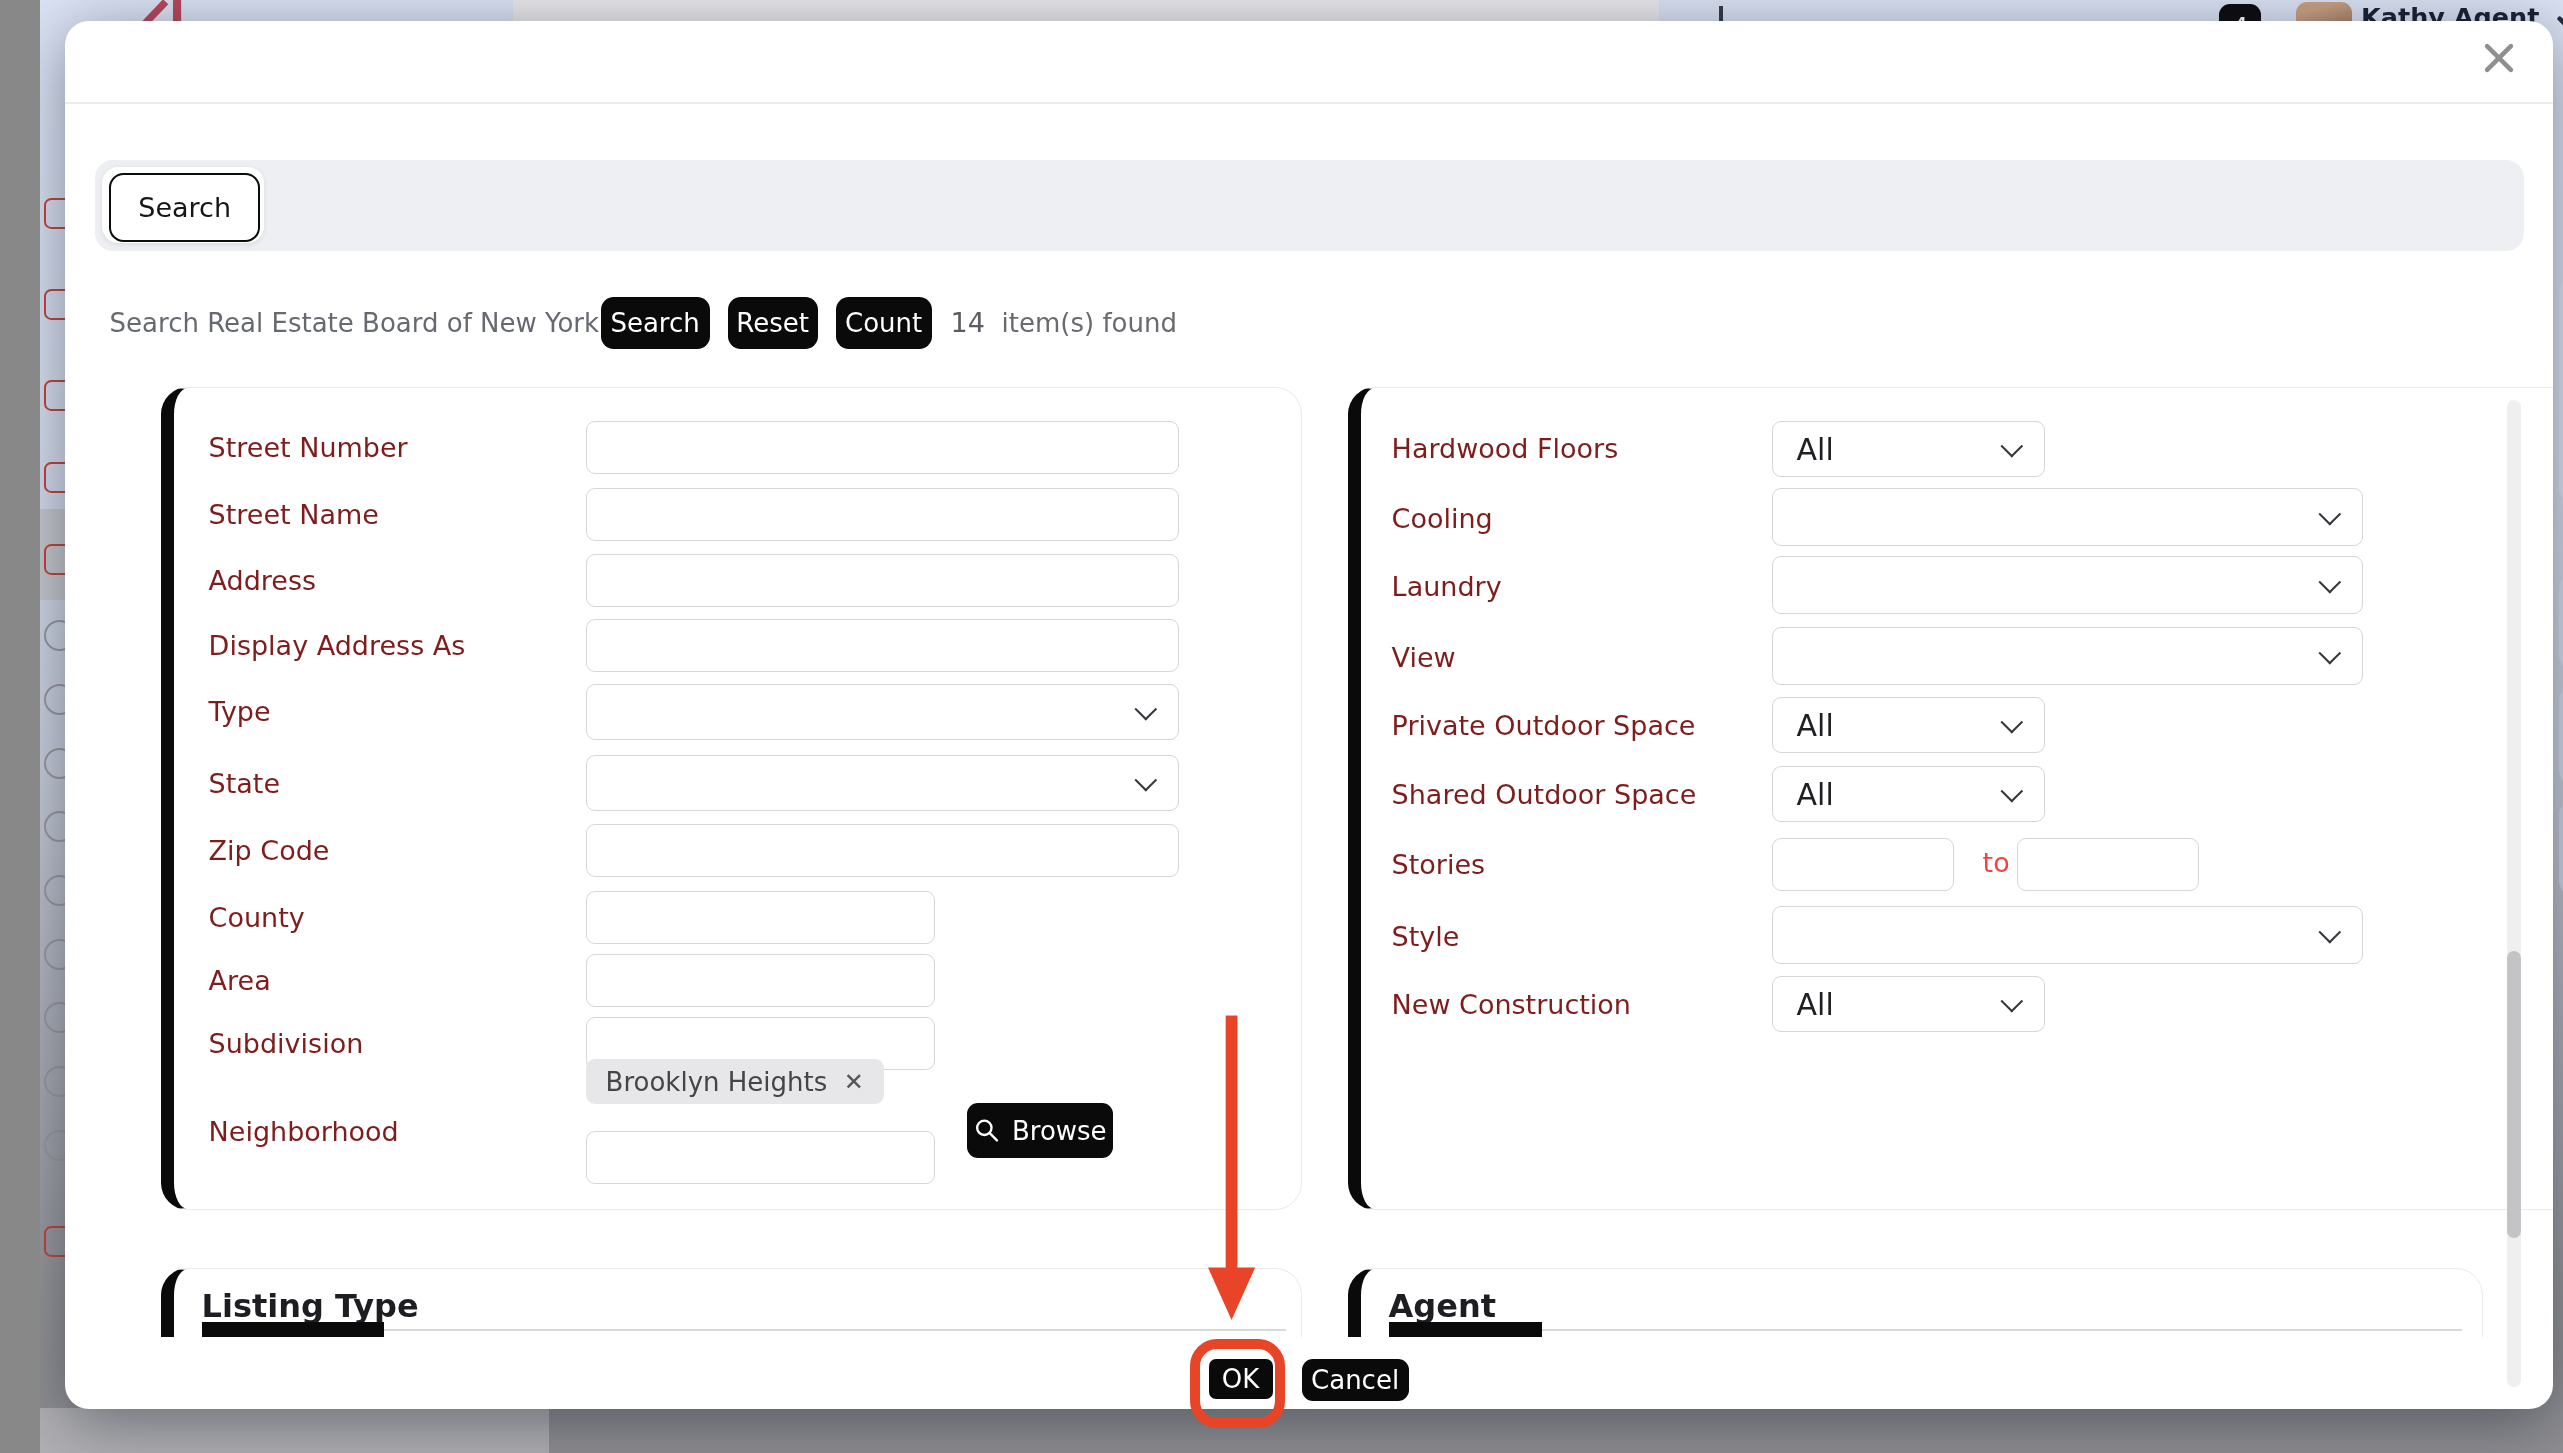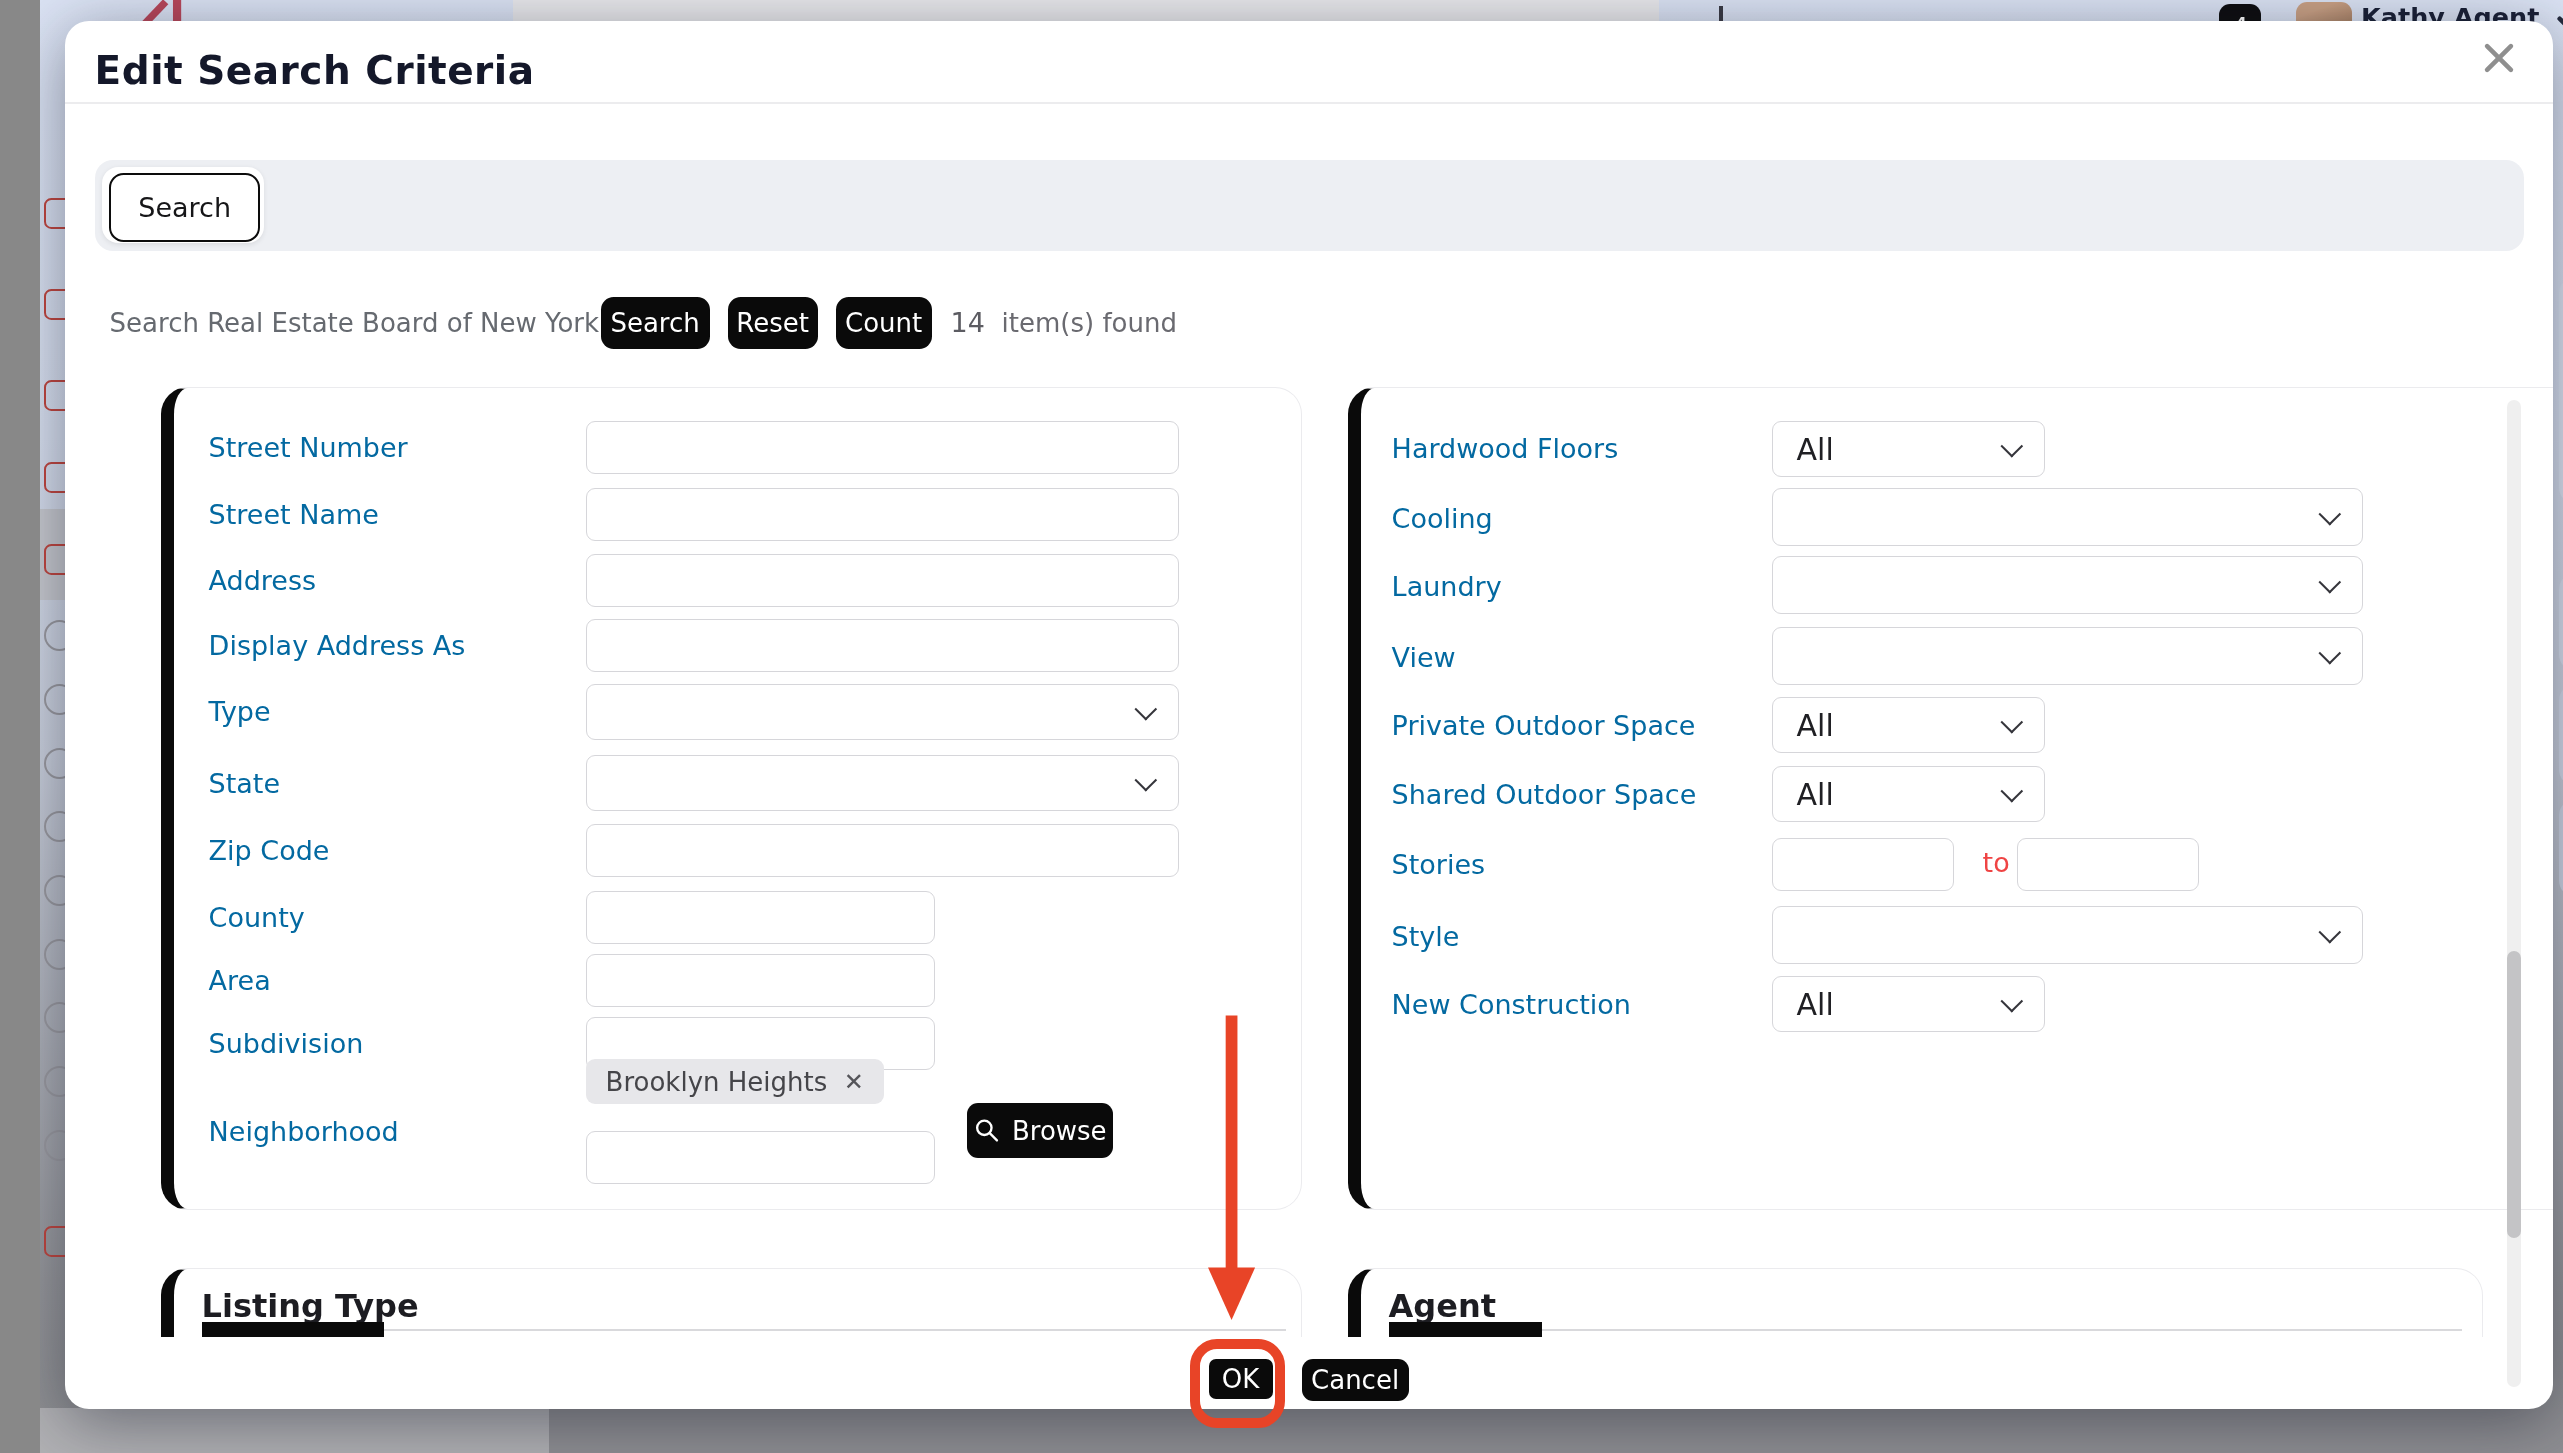--- a/index.html
+++ b/index.html
@@ -32,21 +32,21 @@
     box-shadow:0 1.8px 5.5px rgba(0,0,0,.08);}
   .tab{left:7.3px;top:5.5px;width:147px;height:65px;background:#fff;border:2.7px solid #0c0c0c;border-radius:14.6px;
     display:flex;align-items:center;justify-content:center;font-size:27px;color:#161618;cursor:pointer;}
   .srlabel{left:45px;top:287px;font-size:26px;color:#666a70;white-space:nowrap;}
   .bb{display:flex;align-items:center;justify-content:center;background:#0a0a0a;color:#fff;
     font-size:26px;border-radius:12.7px;border:none;cursor:pointer;font-family:inherit;}
   .found-n{left:886px;top:286px;font-size:27px;color:#5c5c62;}
   .found-s{left:937px;top:287px;font-size:26px;color:#6a6a70;white-space:nowrap;}
   .content{left:0;top:354px;width:2488px;height:962px;overflow:hidden;}
   .panel{background:#fff;border:1.8px solid #ebebee;border-left:13.6px solid #0a0a0a;border-radius:27px;box-sizing:border-box;}
-  .lbl{font-size:27px;color:#0369a1;white-space:nowrap;}
+  .lbl{font-size:27px;color:#7f1d1d;white-space:nowrap;}
   .inp{background:#fff;border:1.8px solid #d6d6da;border-radius:9px;outline:none;font-size:27px;color:#222;
     padding:0 18px;box-sizing:border-box;font-family:inherit;}
   .sel{display:flex;align-items:center;background:#fff;border:1.8px solid #d6d6da;border-radius:9px;
     font-size:30px;color:#202024;padding:0 24px;box-sizing:border-box;cursor:pointer;}
   .chev{position:absolute;right:24px;top:50%;width:13.6px;height:13.6px;border-right:2.7px solid #35353b;
     border-bottom:2.7px solid #35353b;transform:translateY(-70%) rotate(45deg);}
   .chip{display:inline-flex;align-items:center;gap:16.4px;background:#e7e7ea;border-radius:9px;
     padding:0 20px;height:45px;font-size:26px;color:#454549;}
   .chip .x{font-size:24px;color:#55555a;cursor:pointer;}
   .shead{font-size:32px;font-weight:700;color:#1d1d22;}
@@ -98,21 +98,20 @@
   <div class="abs rcard" style="top:277px;height:227px;background:#dde5f3"></div>
   <div class="abs rcard" style="top:573px;height:98px;background:#d8e0ef"></div>
   <div class="abs rcard" style="top:684px;height:102px;background:#d3dbeb"></div>
   <div class="abs rcard" style="top:799px;height:98px;background:#ced6e6"></div>
 
   <div class="abs band-l"></div>
   <div class="abs band-r"></div>
 
   <div class="abs modal">
 
-    <div class="abs mtitle">Edit Search Criteria</div>
     <button class="abs closebtn">
       <svg width="44" height="44" viewBox="0 0 48 48">
         <line x1="11" y1="11" x2="37" y2="37" stroke="#8f8f8f" stroke-width="5" stroke-linecap="round"></line>
         <line x1="37" y1="11" x2="11" y2="37" stroke="#8f8f8f" stroke-width="5" stroke-linecap="round"></line>
       </svg>
     </button>
     <div class="abs mdivider"></div>
 
     <div class="abs tabbar">
       <div class="abs tabwrap">

